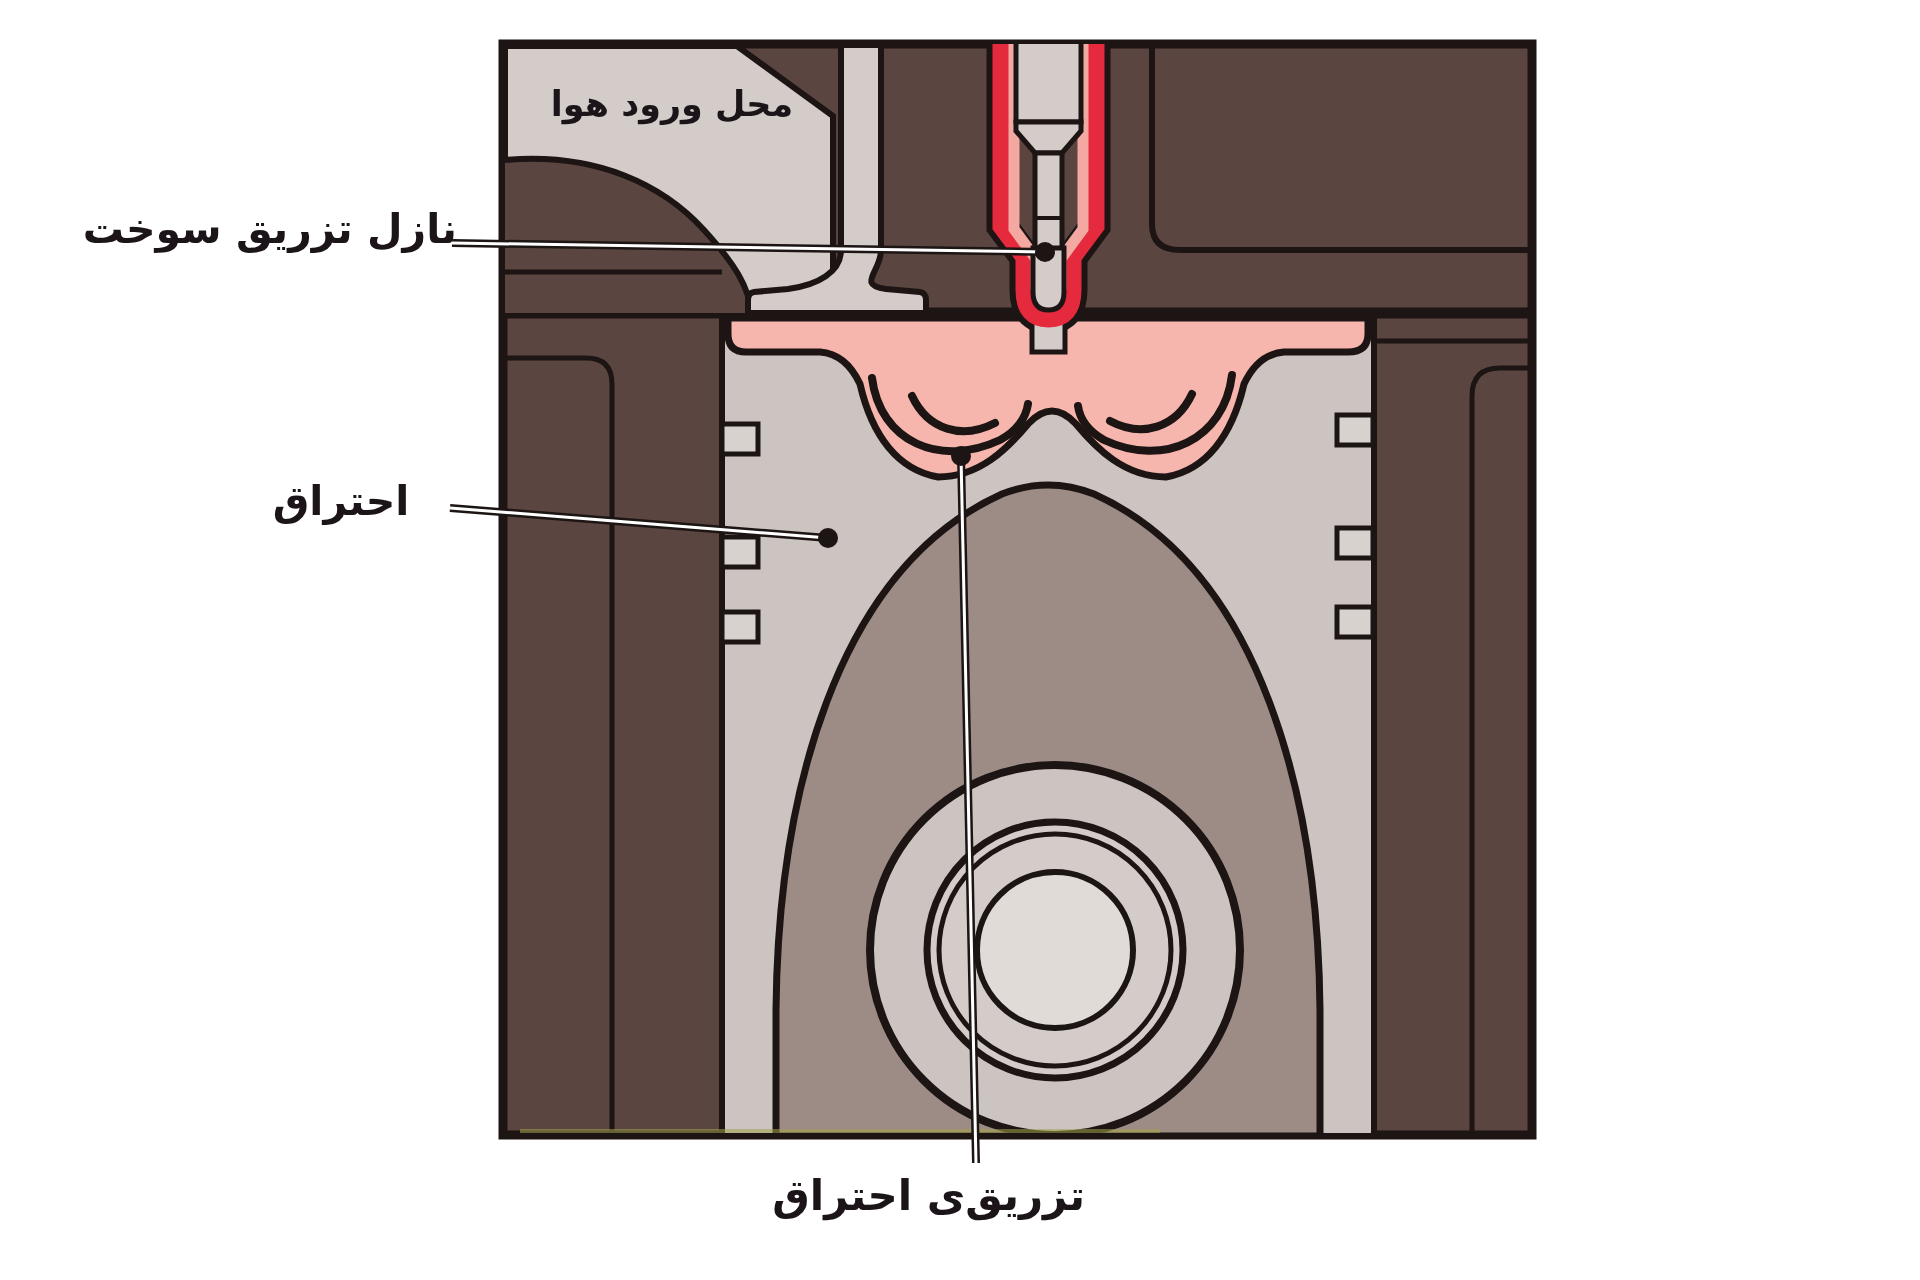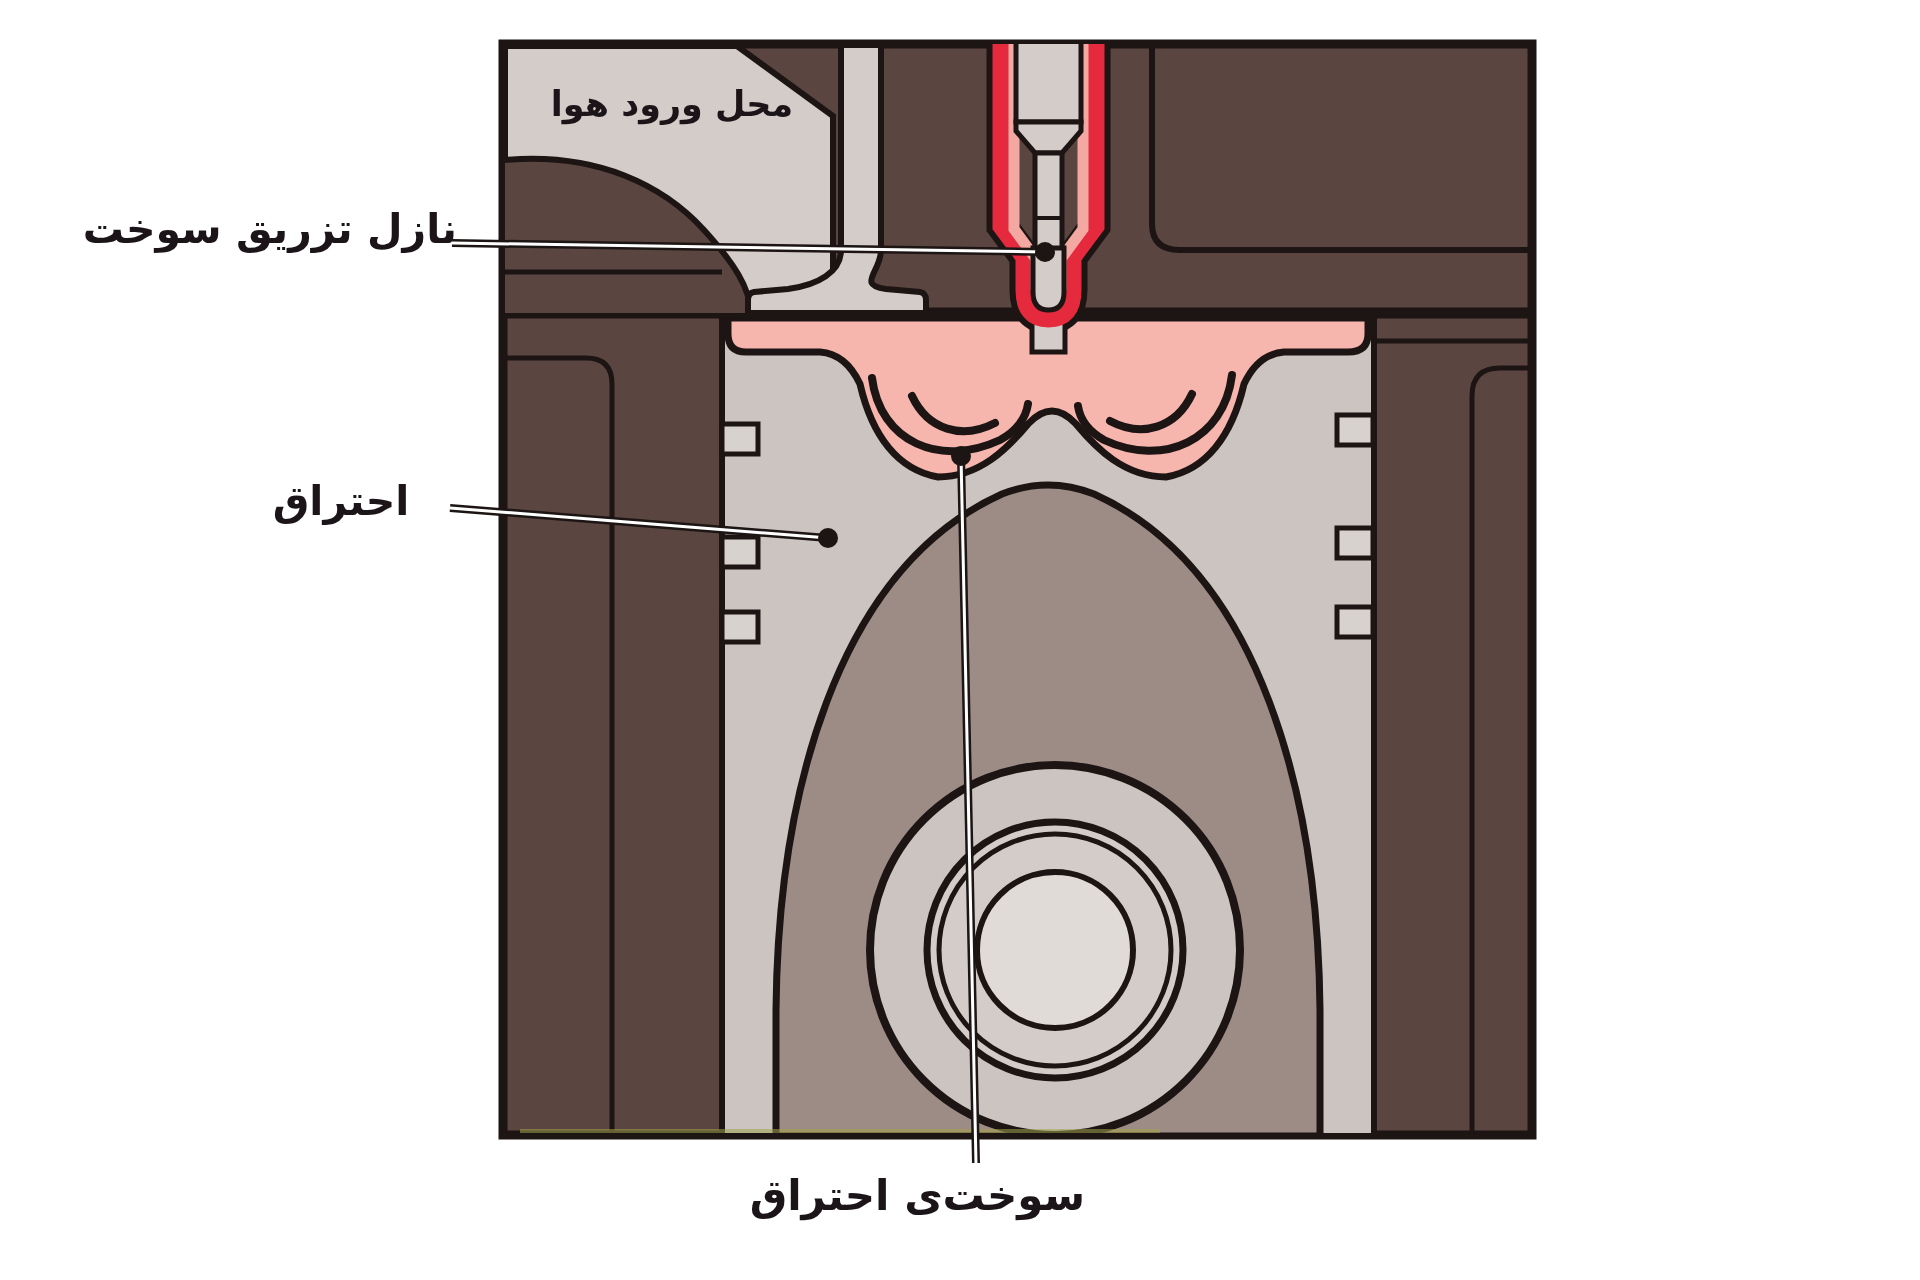--- a/index.html
+++ b/index.html
@@ -109,14 +109,14 @@
       <circle cx="961" cy="456" r="10" fill="var(--c-line_black,#1c1514)"></circle>
     </g>
   </svg>
 
   <div class="label right" style="left:135px;top:206px;width:322px;font-size:41px;">نازل تزریق سوخت</div>
 
   <div class="label center" style="left:548px;top:84px;width:248px;font-size:35px;">محل ورود هوا</div>
 
   <div class="label center" style="left:262px;top:478px;width:158px;font-size:41px;">احتراق</div>
 
-  <div class="label center" style="left:845px;top:1172px;width:240px;font-size:42px;">سوخت‌ی احتراق</div>
+  <div class="label center" style="left:845px;top:1172px;width:240px;font-size:42px;">تزریق‌ی احتراق</div>
 </div>
 
 </body></html>

